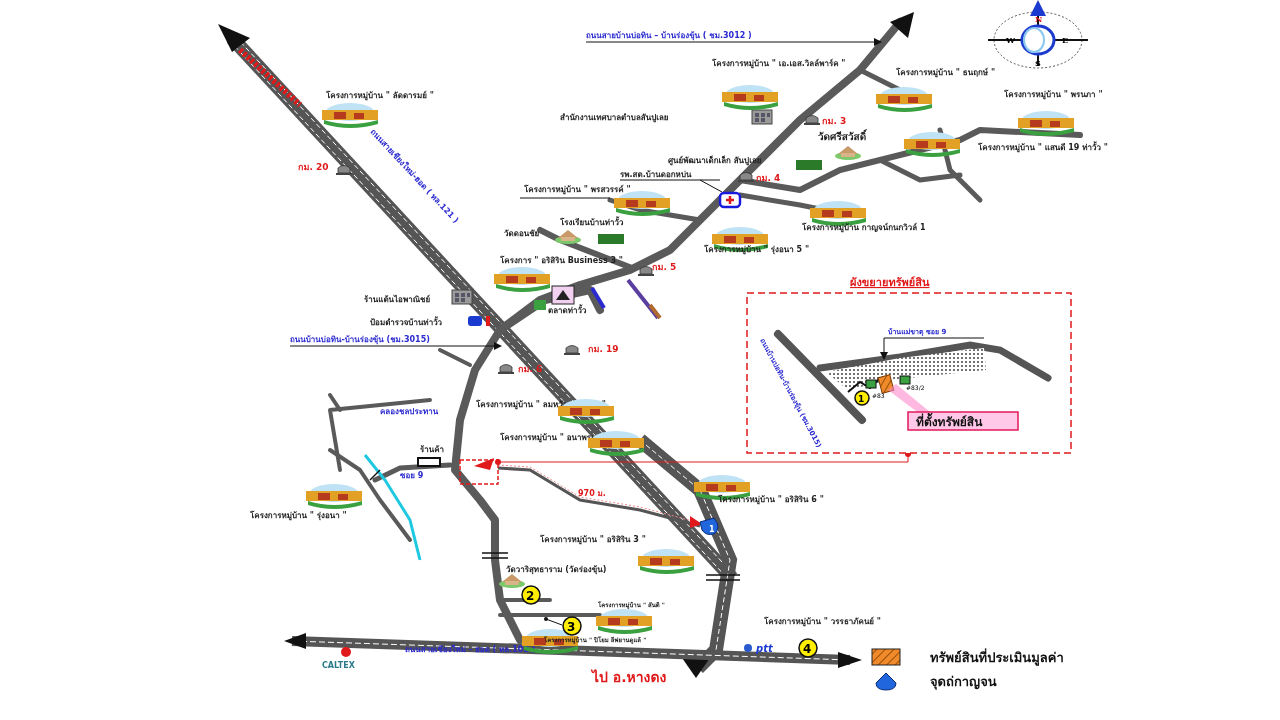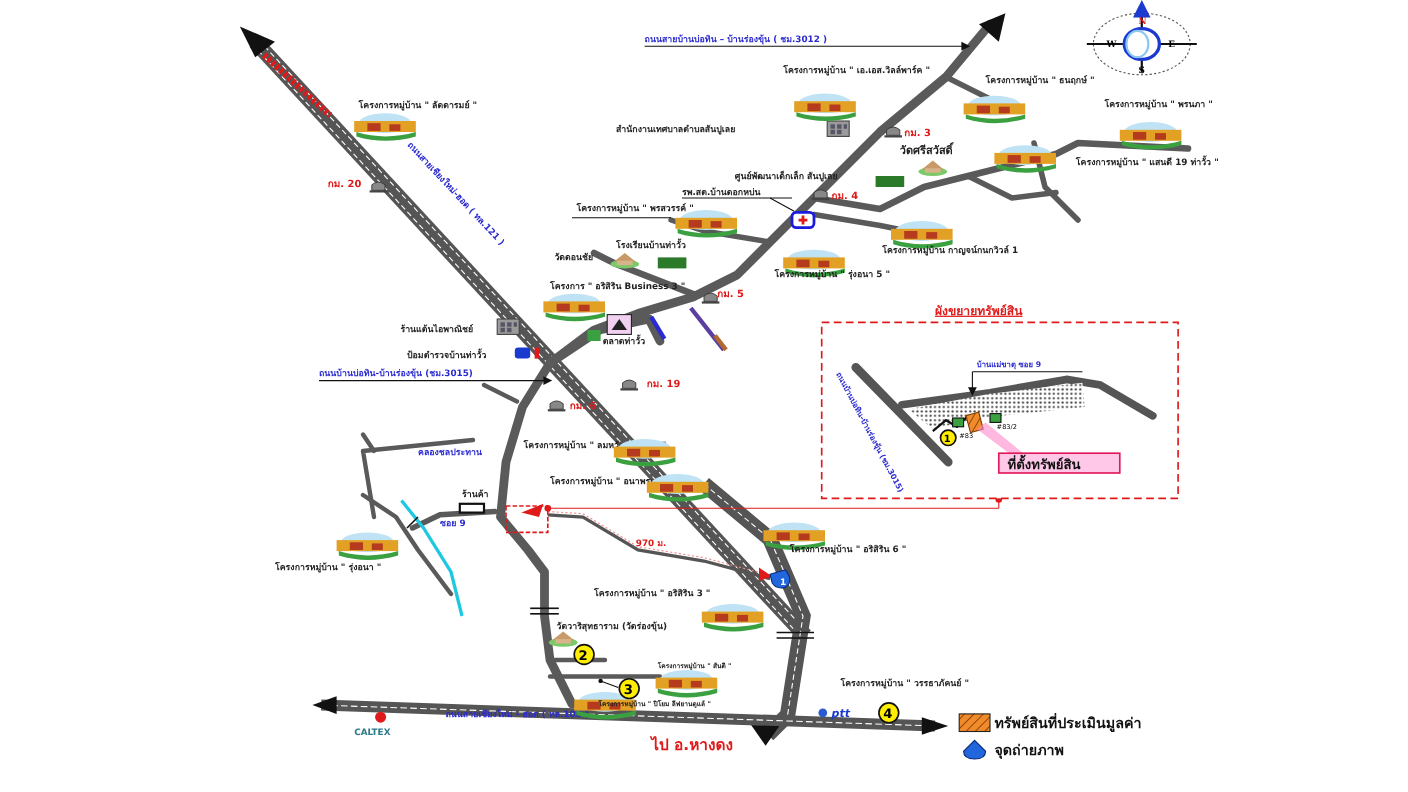--- a/index.html
+++ b/index.html
@@ -4,21 +4,21 @@
 <style>
   html, body { margin:0; padding:0; background:#ffffff; }
   body { width:1280px; height:720px; position:relative; overflow:hidden; font-family:"DejaVu Sans", sans-serif; }
   #map { position:absolute; left:0; top:0; width:1280px; height:720px; }
   .lbl { font-family:"DejaVu Sans", sans-serif; font-size:8px; font-weight:bold; fill:#222; }
   .lbl-blue { fill:#2a2ad0; font-size:8px; font-weight:bold; }
   .lbl-red { fill:#e01a1a; font-size:9px; font-weight:bold; }
   .km { fill:#e01a1a; font-size:9px; font-weight:bold; }
   .legend { position:absolute; left:870px; top:645px; }
   .legend-row { display:flex; align-items:center; height:24px; }
-  .legend-text { font-family:"DejaVu Sans", sans-serif; font-size:13px; font-weight:bold; color:#111; margin-left:2px; }
+  .legend-text { font-family:"DejaVu Sans", sans-serif; font-size:13px; font-weight:bold; color:#111; margin-left:28px; }
 </style>
 </head>
 <body>
 
 <svg id="map" viewBox="0 0 1280 720" xmlns="http://www.w3.org/2000/svg">
   <defs>
     <pattern id="hatch" width="6" height="6" patternUnits="userSpaceOnUse" patternTransform="rotate(45)">
       <rect width="6" height="6" fill="#f08a2a"></rect>
       <line x1="0" y1="0" x2="0" y2="6" stroke="#7a3a00" stroke-width="1.5"></line>
     </pattern>
@@ -362,15 +362,15 @@
             <line x1="0" y1="0" x2="0" y2="6" stroke="#7a3a00" stroke-width="1.5"></line>
           </pattern>
         </defs>
       </svg>
     <span class="legend-text">ทรัพย์สินที่ประเมินมูลค่า</span>
   </div>
   <div class="legend-row">
     <svg width="32" height="20">
         <path d="M16 2 L26 12 Q26 19 16 19 Q6 19 6 12 Z" fill="#2266dd" stroke="#0a2a7a"></path>
       </svg>
-    <span class="legend-text">จุดถ่ายภาพ</span>
+    <span class="legend-text">จุดถ่กาญจน</span>
   </div>
 </div>
 
 </body></html>

